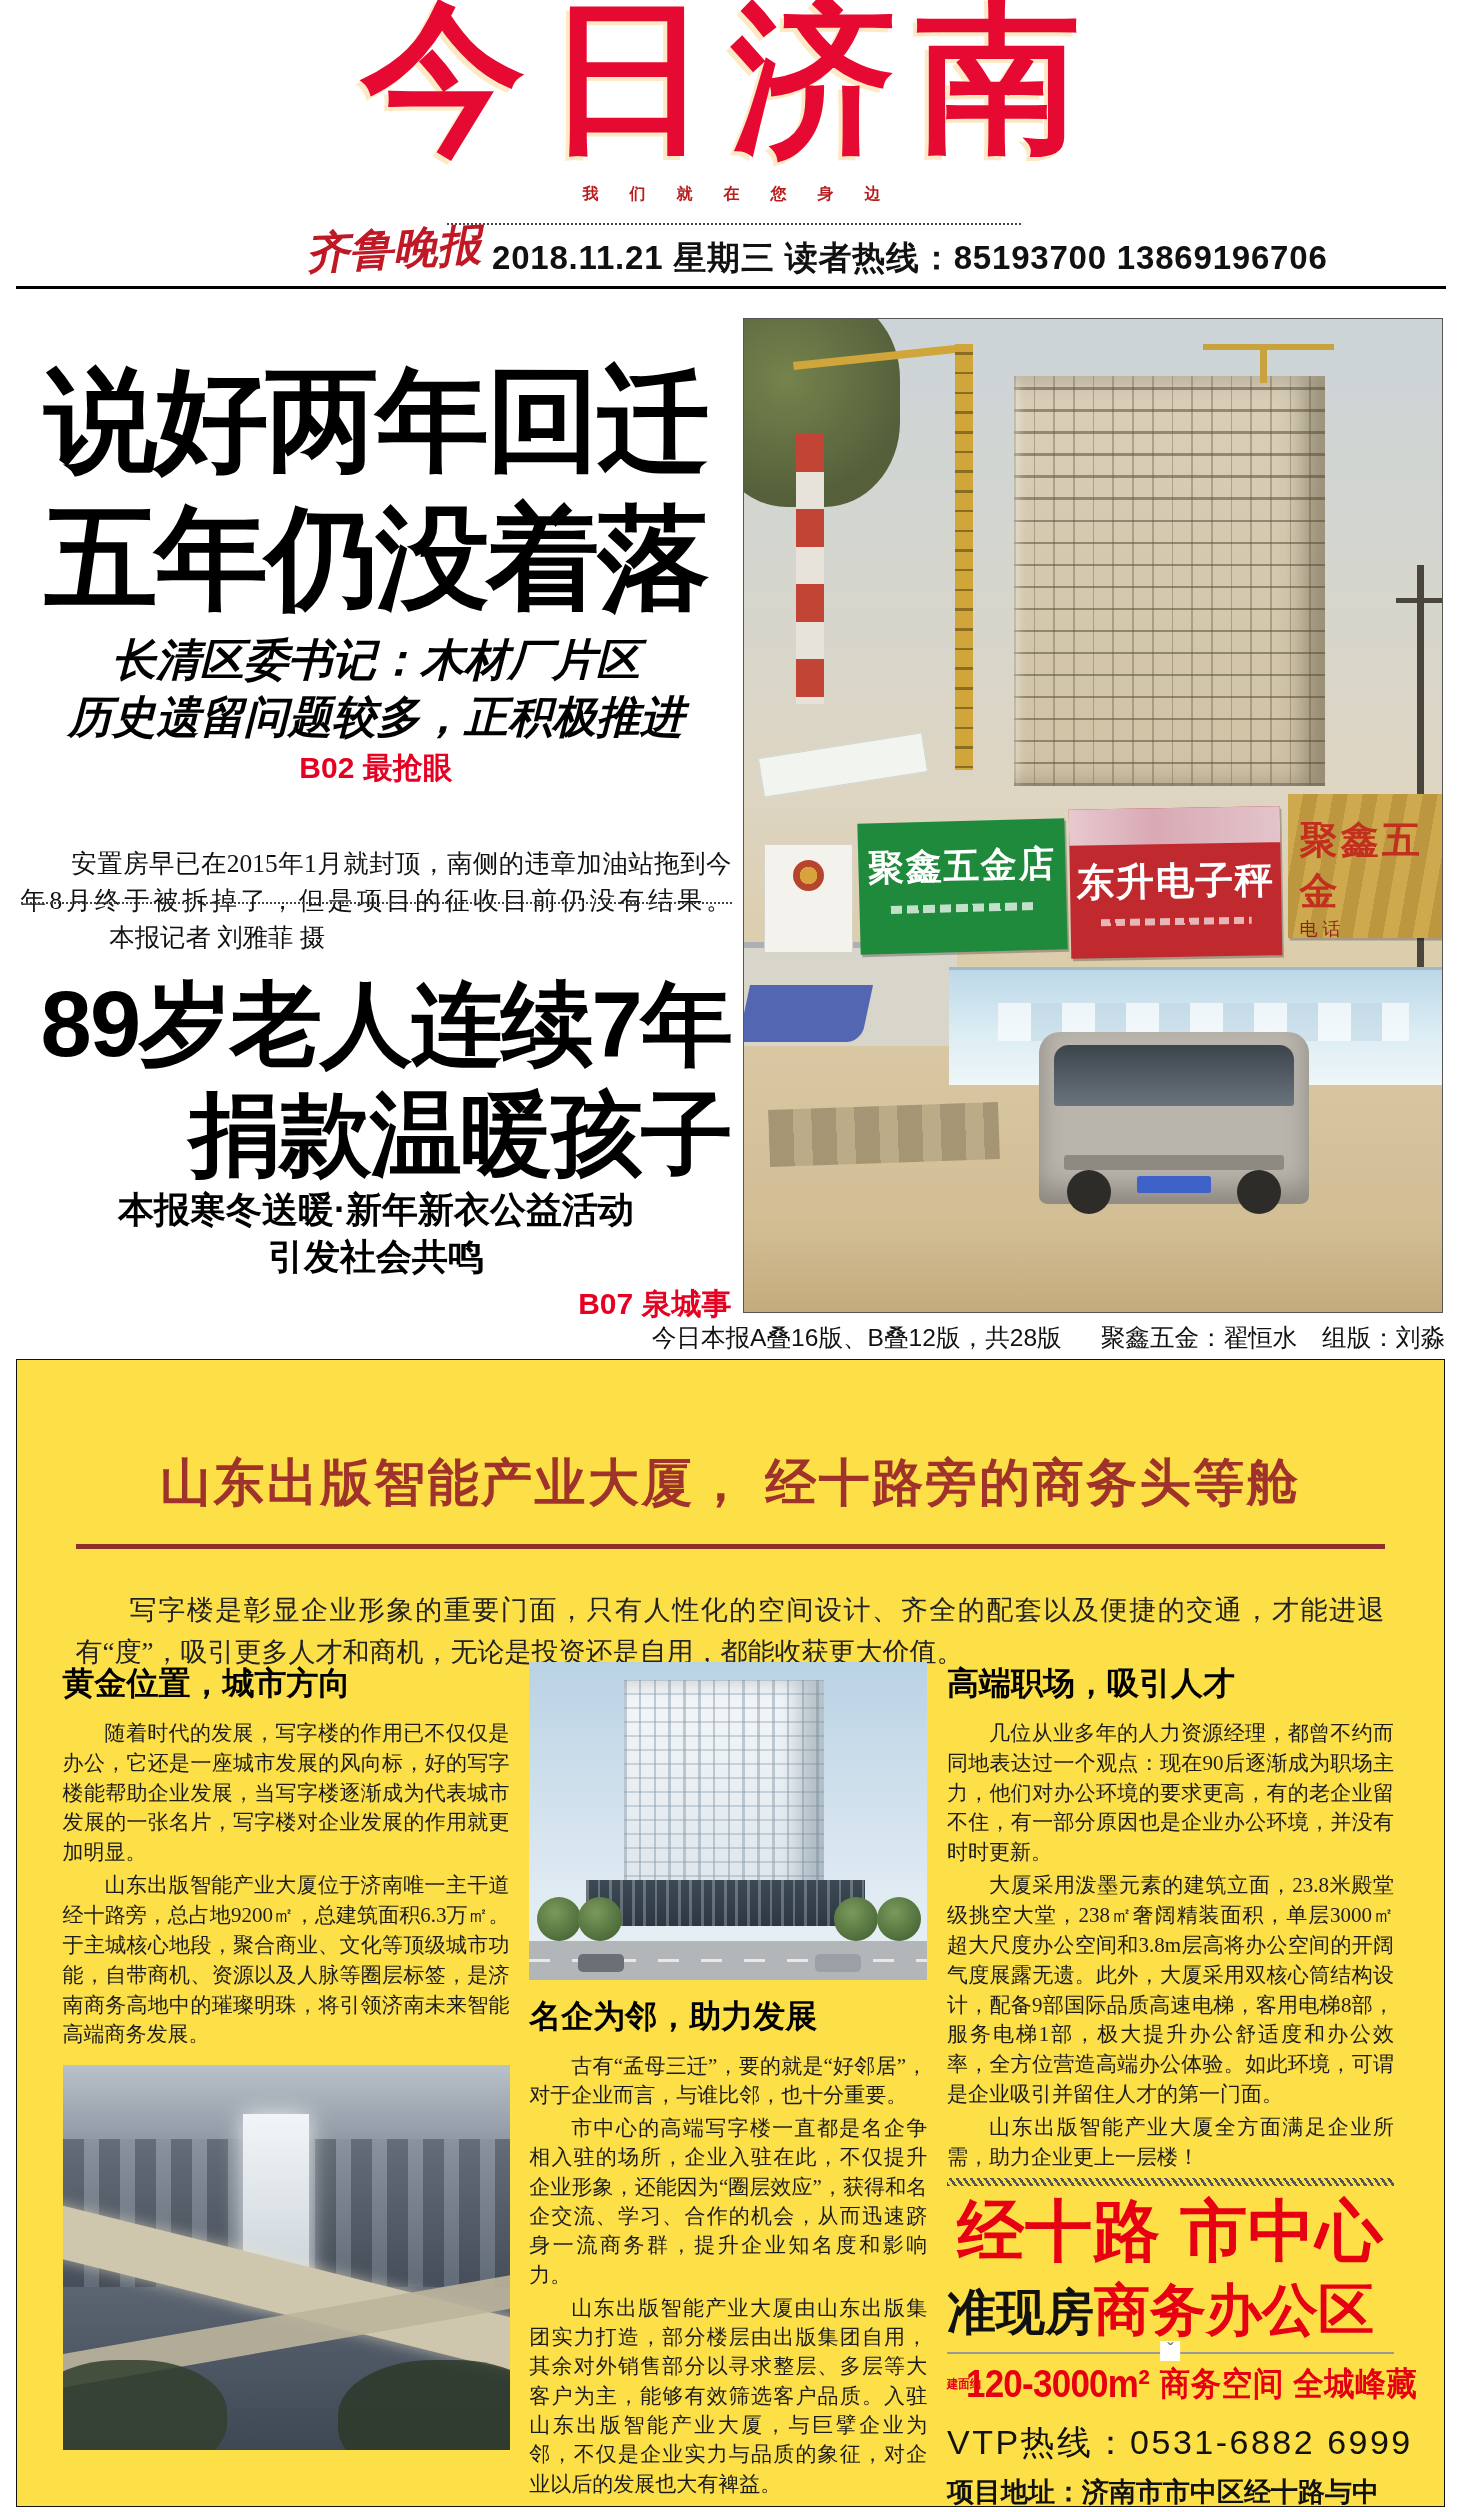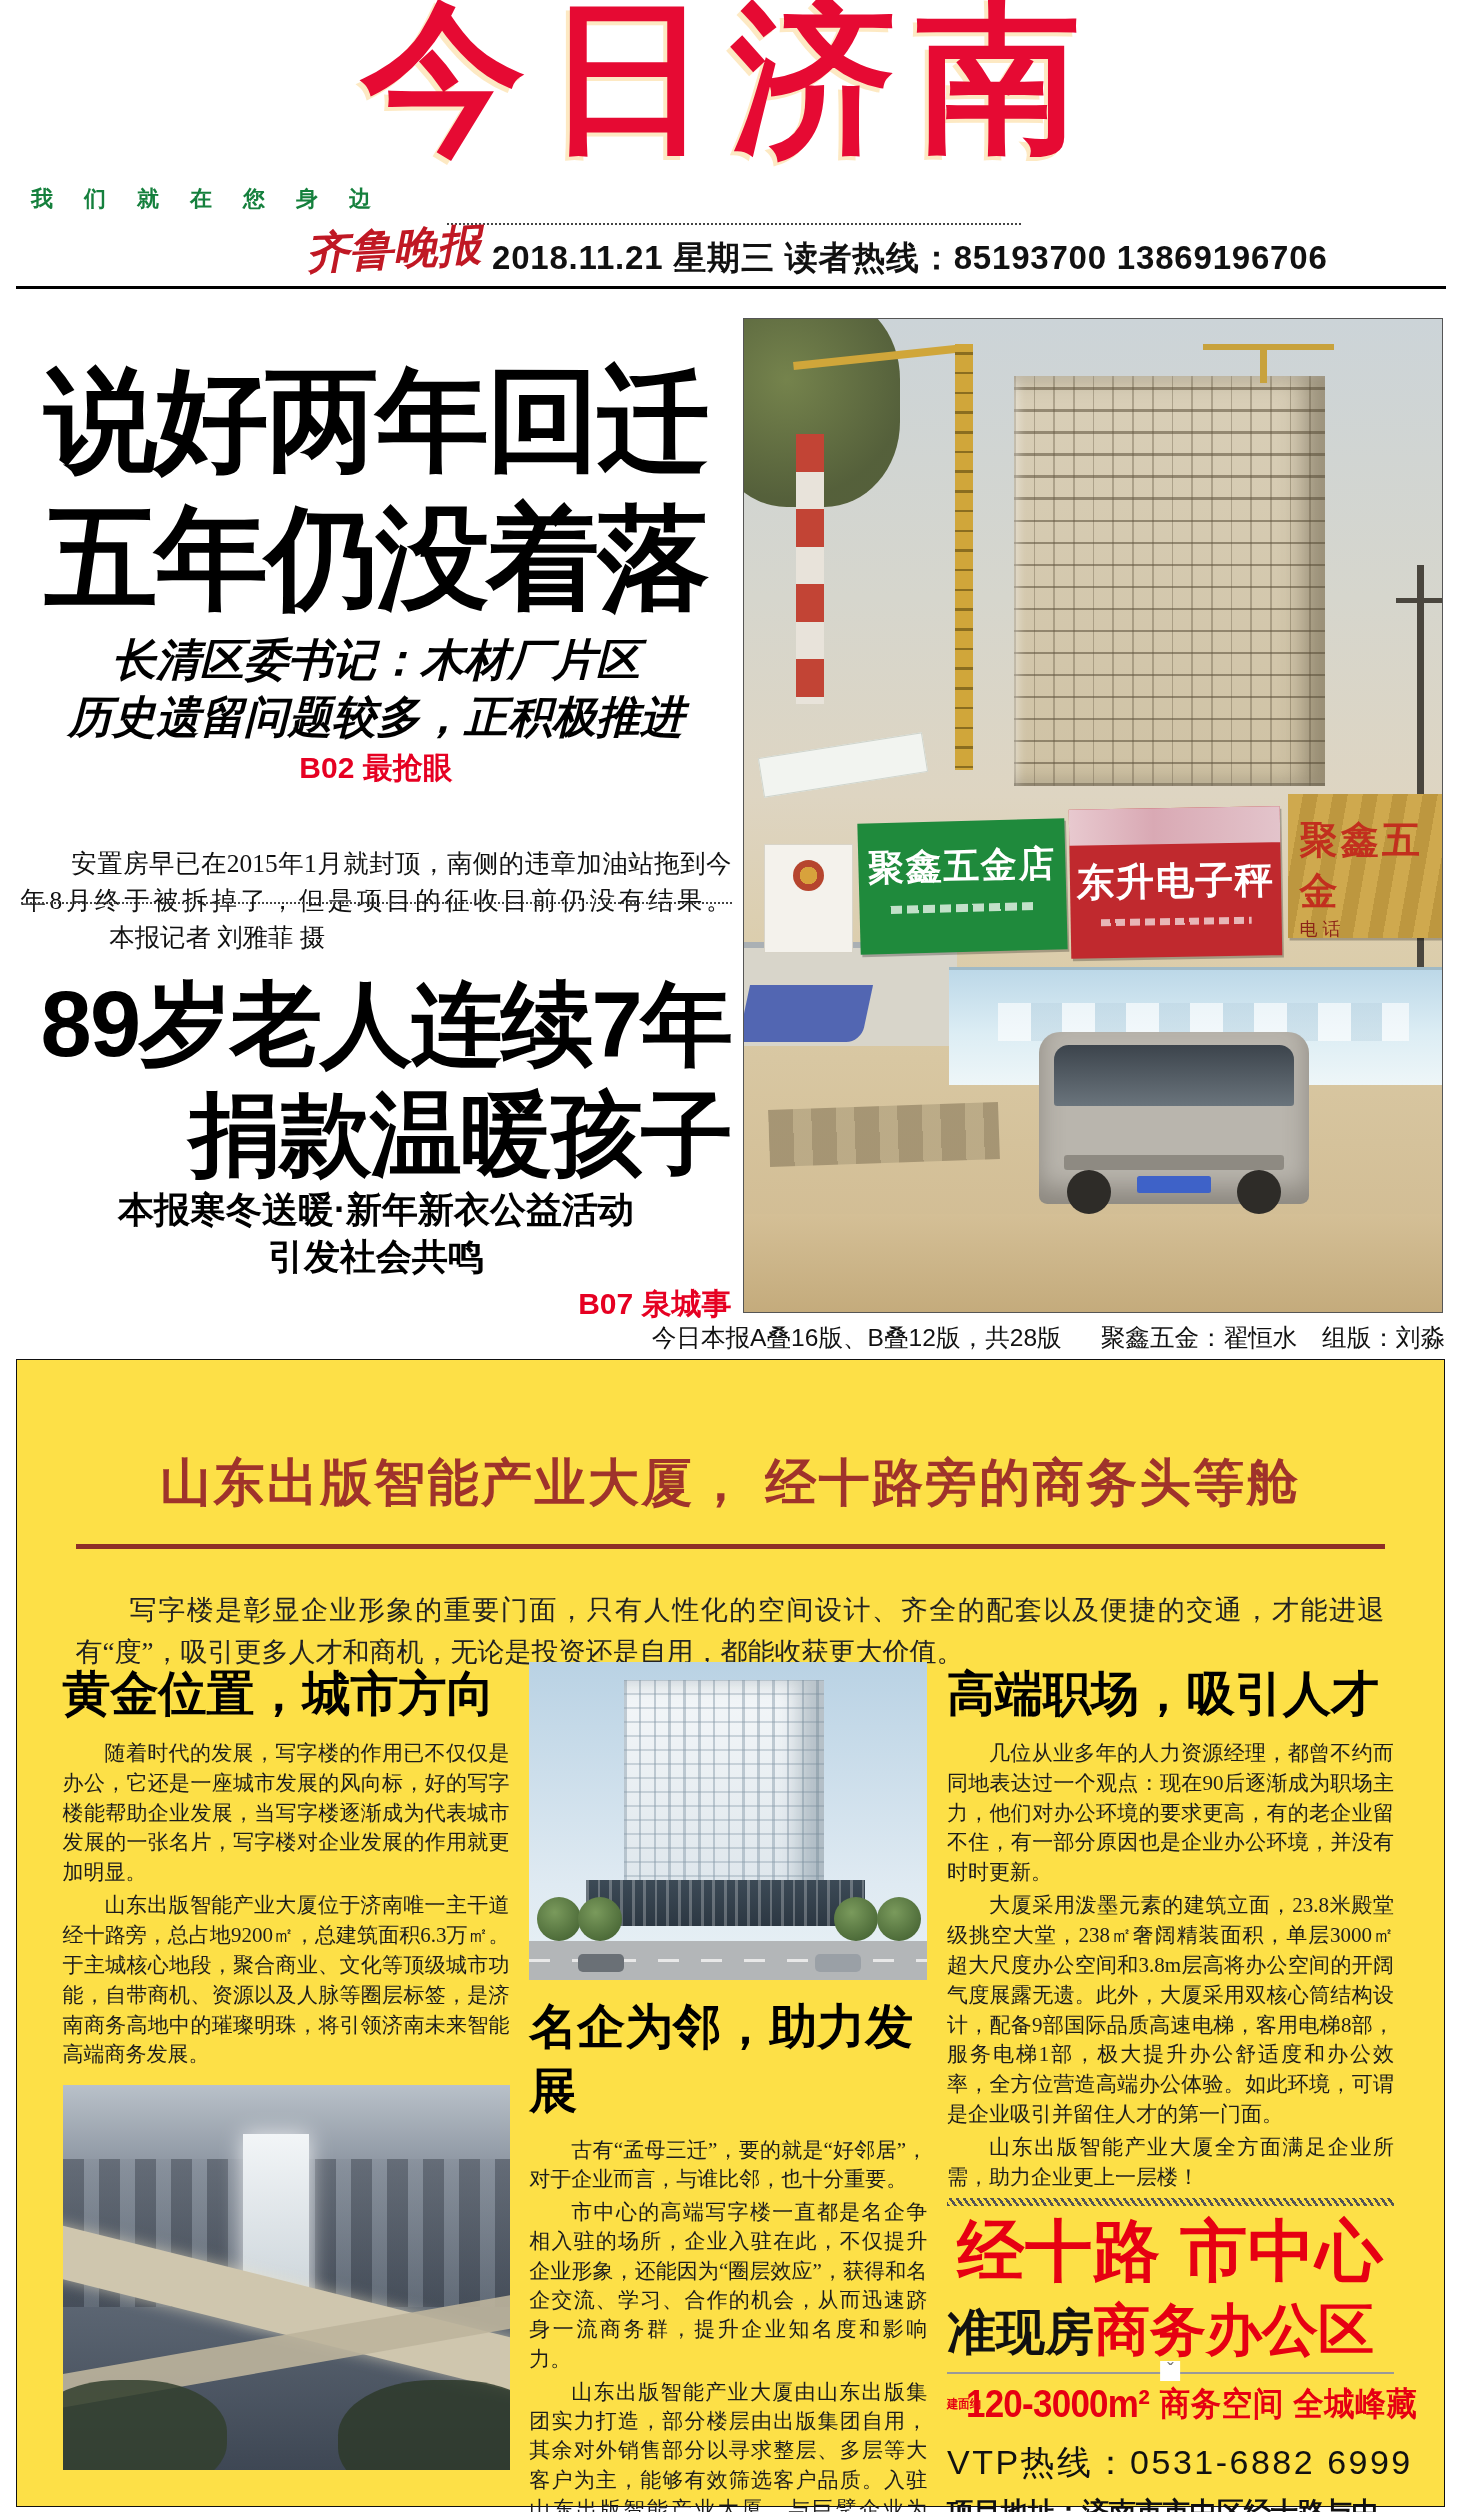--- a/index.html
+++ b/index.html
@@ -3,22 +3,22 @@
 <meta charset="utf-8">
 <style>
   html,body{margin:0;padding:0;background:#fff;}
   .page{position:relative;width:1463px;height:2512px;background:#fff;overflow:hidden;
         font-family:"Liberation Sans","DejaVu Sans",sans-serif;color:#111;}
 
   
   .masthead-title{position:absolute;top:-8.2px;left:0;width:100%;text-align:center;
     font-size:164px;font-weight:900;letter-spacing:21px;line-height:1.05;
     color:#e60a33;text-shadow:-4.1px 4.1px 0 rgba(247,181,56,.30);}
-  .slogan{position:absolute;top:184px;left:0;width:100%;
-    font-size:22px;font-weight:700;letter-spacing:31px;text-indent:31px;color:#15803d;}
+  .slogan{position:absolute;top:184px;left:0;width:100%;text-align:center;
+    font-size:16px;font-weight:700;letter-spacing:31px;text-indent:31px;color:#b91c1c;}
   .dot-rule{position:absolute;top:223px;left:447px;width:574px;border-top:2.5px dotted #444;}
   .brand-logo{position:absolute;top:220px;left:305px;font-family:"DejaVu Serif","Liberation Serif",serif;
     font-style:italic;font-weight:900;font-size:44px;color:#c01824;transform:rotate(-3deg);}
   .date-line{position:absolute;top:236px;left:492px;font-size:33px;font-weight:700;letter-spacing:0.8px;}
   .top-rule{position:absolute;top:286px;left:16.4px;width:1430px;height:3.3px;background:#000;}
 
   
   .lead-headline{position:absolute;top:352px;left:20.5px;width:711px;text-align:center;
     font-weight:900;font-size:113px;line-height:1.22;letter-spacing:-2.5px;color:#000;}
   .lead-subhead{position:absolute;top:631px;left:20.5px;width:711px;text-align:center;
@@ -108,21 +108,21 @@
     box-sizing:border-box;background:#fde047;}
   .ad-headline{position:absolute;top:89px;left:0;width:100%;text-align:center;
     font-size:51px;font-weight:900;letter-spacing:2.5px;color:#9f332b;}
   .ad-rule{position:absolute;top:184px;left:59px;right:59px;height:4.9px;background:#8f2f27;}
   .ad-intro{position:absolute;top:203px;left:59px;right:59px;
     font-family:"Liberation Serif","DejaVu Serif",serif;font-size:27px;line-height:1.55;
     text-align:justify;text-indent:2em;color:#222;}
   .ad-cols{position:absolute;top:302px;left:46px;right:46px;bottom:9.8px;display:flex;gap:19.7px;}
   .adcol{box-sizing:border-box;}
   .c1{width:447px;} .c2{width:398px;} .c3{width:447px;}
-  .col-heading{font-size:48px;font-weight:900;color:#000;margin:0 0 13px 0;}
+  .col-heading{font-size:32px;font-weight:900;color:#000;margin:0 0 13px 0;}
   .adcol p{margin:0 0 3.3px 0;font-family:"Liberation Serif","DejaVu Serif",serif;
     font-size:21px;line-height:1.42;text-align:justify;text-indent:2em;color:#1c1c1c;}
   .c2 p{font-size:21px;line-height:1.4;}
 
   
   .photo-left{position:relative;margin-top:14.8px;width:447px;height:385px;overflow:hidden;
     background:linear-gradient(180deg,#b9c1c9 0%,#8b94a0 22%,#5d6774 55%,#3e4754 100%);}
   .pl-city{position:absolute;top:74px;left:0;width:100%;height:148px;
     background:repeating-linear-gradient(90deg,rgba(40,46,56,.55) 0 21px,rgba(120,128,138,.35) 21px 36px);opacity:.75;}
   .pl-tower{position:absolute;top:49px;left:180px;width:66px;height:180px;

